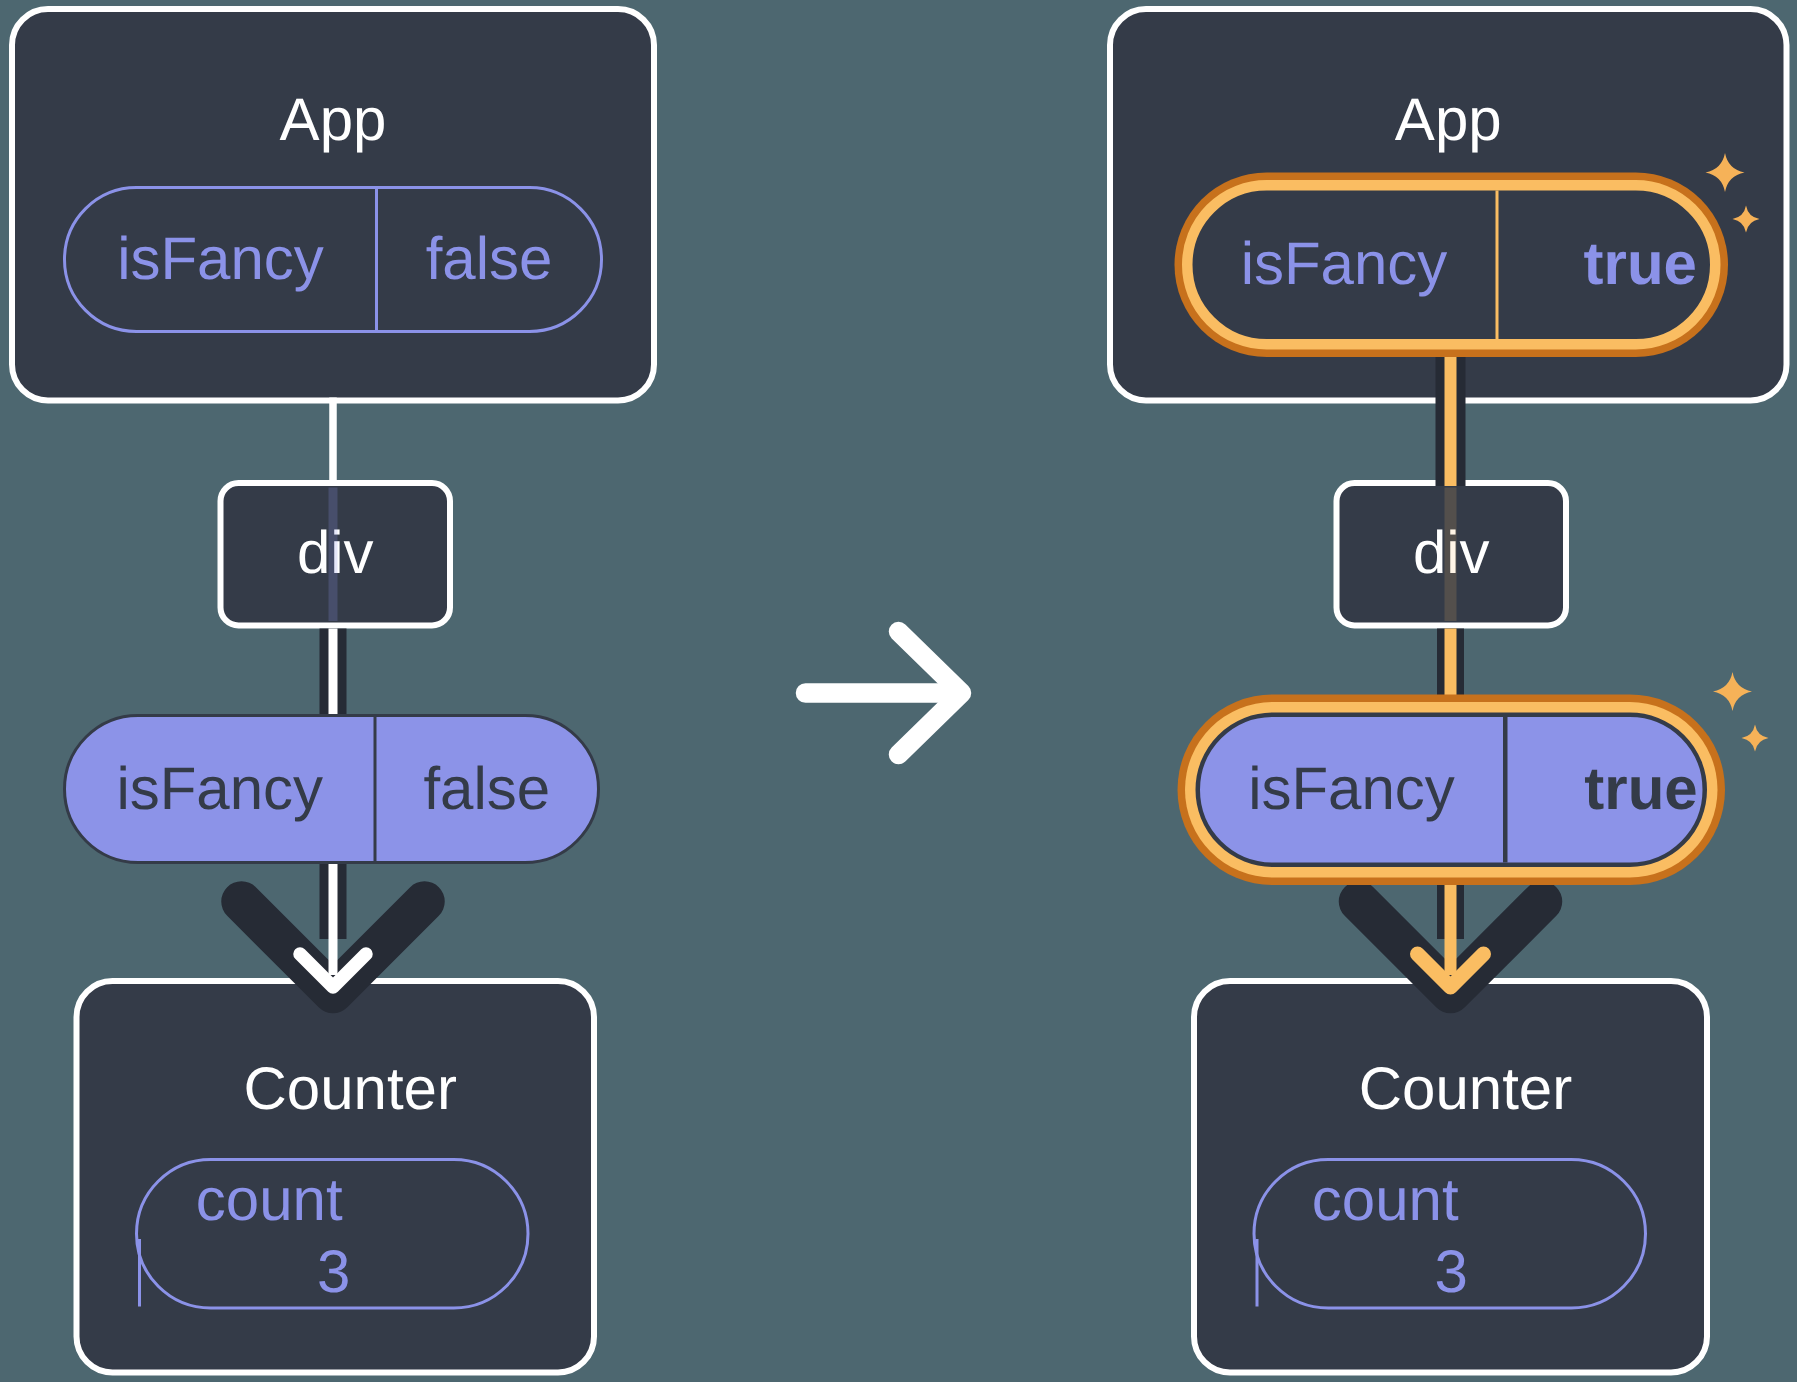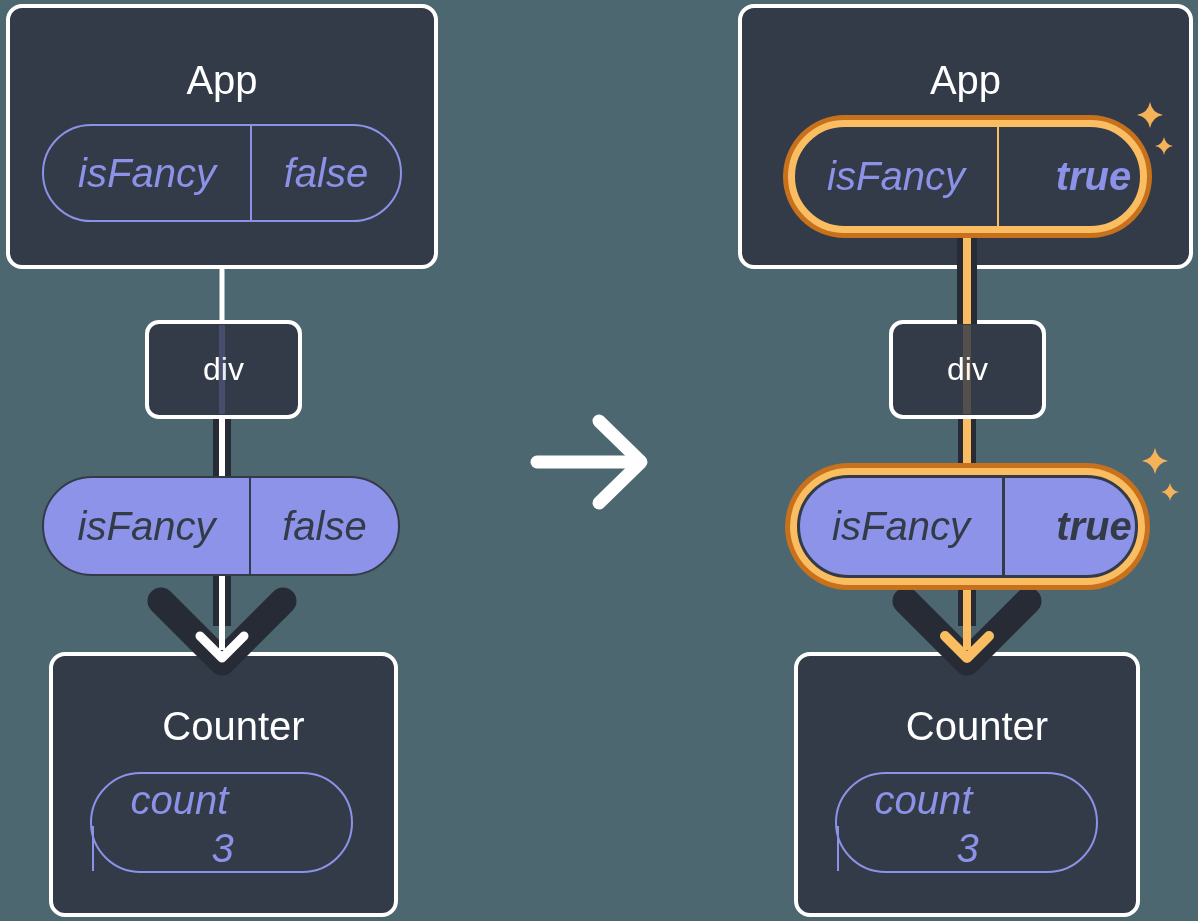--- a/index.html
+++ b/index.html
@@ -6,42 +6,42 @@
   .canvas{
     position:relative;width:1198px;height:921px;overflow:hidden;
     background:var(--bg);
     font-family:"Liberation Sans", sans-serif;
   }
   
   .card{
     position:absolute;box-sizing:border-box;z-index:1;
     background:var(--card);
     border:4px solid var(--white);
-    border-radius:16px;
+    border-radius:26px;
   }
   .card-title{
     position:absolute;left:0;right:0;text-align:center;
     color:var(--white);font-size:40px;font-weight:500;line-height:44px;
   }
   .app-card-left{left:6px;top:4px;width:432px;height:265px;}
   .app-card-right{left:738px;top:4px;width:455px;height:265px;}
   .app-card .card-title{top:50px;}
   .div-card{display:flex;align-items:center;justify-content:center;border-radius:14px;}
   .div-card-left{left:145px;top:320px;width:157px;height:99px;}
   .div-card-right{left:889px;top:320px;width:157px;height:99px;}
-  .div-label{color:var(--white);font-size:32px;font-weight:500;}
+  .div-label{color:var(--white);font-size:40px;font-weight:500;}
   .counter-card-left{left:49px;top:652px;width:349px;height:265px;}
   .counter-card-right{left:794px;top:652px;width:346px;height:265px;}
   .counter-card .card-title{top:48px;padding-left:20px;}
   
   .pill{
     position:absolute;box-sizing:border-box;z-index:3;
     display:flex;border-radius:999px;font-size:40px;
   }
-  .cell{display:flex;align-items:center;justify-content:center;height:100%;font-style:italic;}
+  .cell{display:flex;align-items:center;justify-content:center;height:100%;}
   .cell-val{flex:1;}
   .bold{font-weight:bold;padding-left:48px;}
   
   .app-pill-left{
     left:42px;top:124px;width:360px;height:98px;
     border:2.5px solid var(--purple);color:var(--purple);
   }
   .app-pill-left .cell-key{width:206px;}
   .app-pill-left .cell-val{border-left:2.5px solid var(--purple);}
   .state-pill-left{

